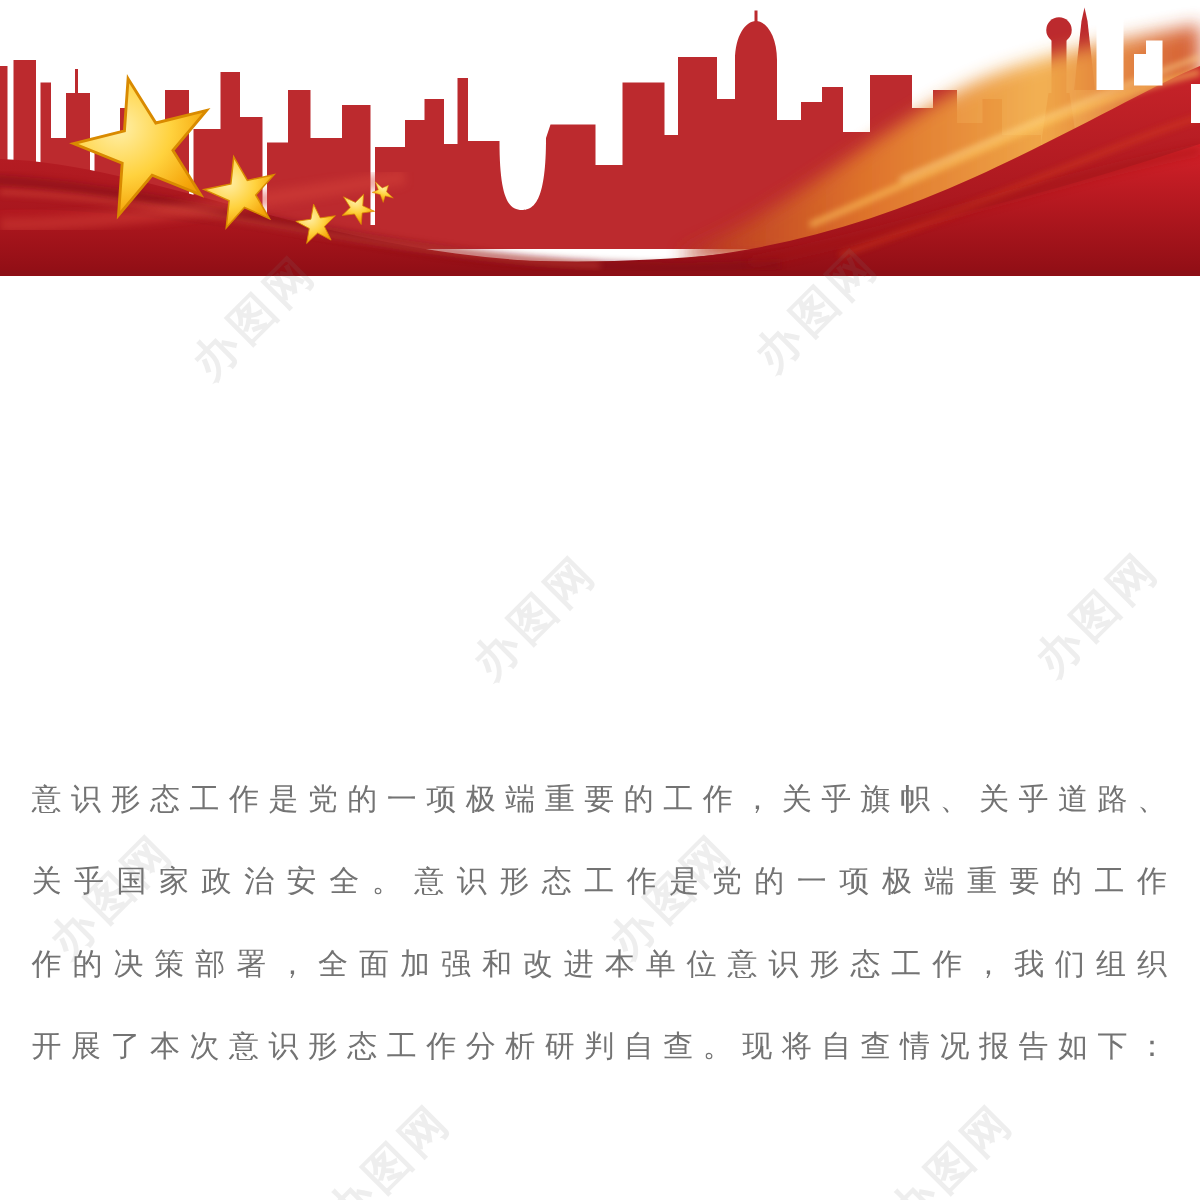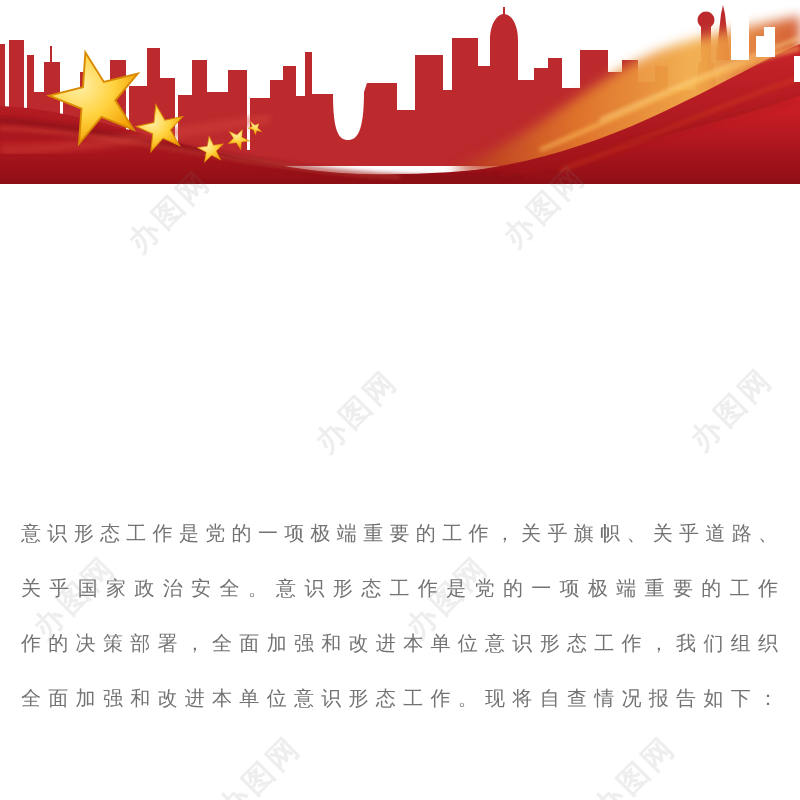--- a/index.html
+++ b/index.html
@@ -121,21 +121,21 @@
       <rect x="0" y="180.5" width="800" height="3" fill="#8c0f16"></rect>
     </svg>
   </div>
 
   <div class="content">
 
     <div class="doc-body">
       <div class="doc-line">意识形态工作是党的一项极端重要的工作，关乎旗帜、关乎道路、</div>
       <div class="doc-line">关乎国家政治安全。意识形态工作是党的一项极端重要的工作</div>
       <div class="doc-line">作的决策部署，全面加强和改进本单位意识形态工作，我们组织</div>
-      <div class="doc-line">全面加强和改进本单位意识形态工作。现将自查情况报告如下：</div>
+      <div class="doc-line">开展了本次意识形态工作分析研判自查。现将自查情况报告如下：</div>
     </div>
   </div>
 
   <div class="watermark-layer">
     <span class="wm" style="left:105px;top:191px;">办图网</span>
     <span class="wm" style="left:480px;top:186px;">办图网</span>
     <span class="wm" style="left:292px;top:391px;">办图网</span>
     <span class="wm" style="left:667px;top:389px;">办图网</span>
     <span class="wm" style="left:10px;top:577px;">办图网</span>
     <span class="wm" style="left:383px;top:577px;">办图网</span>

